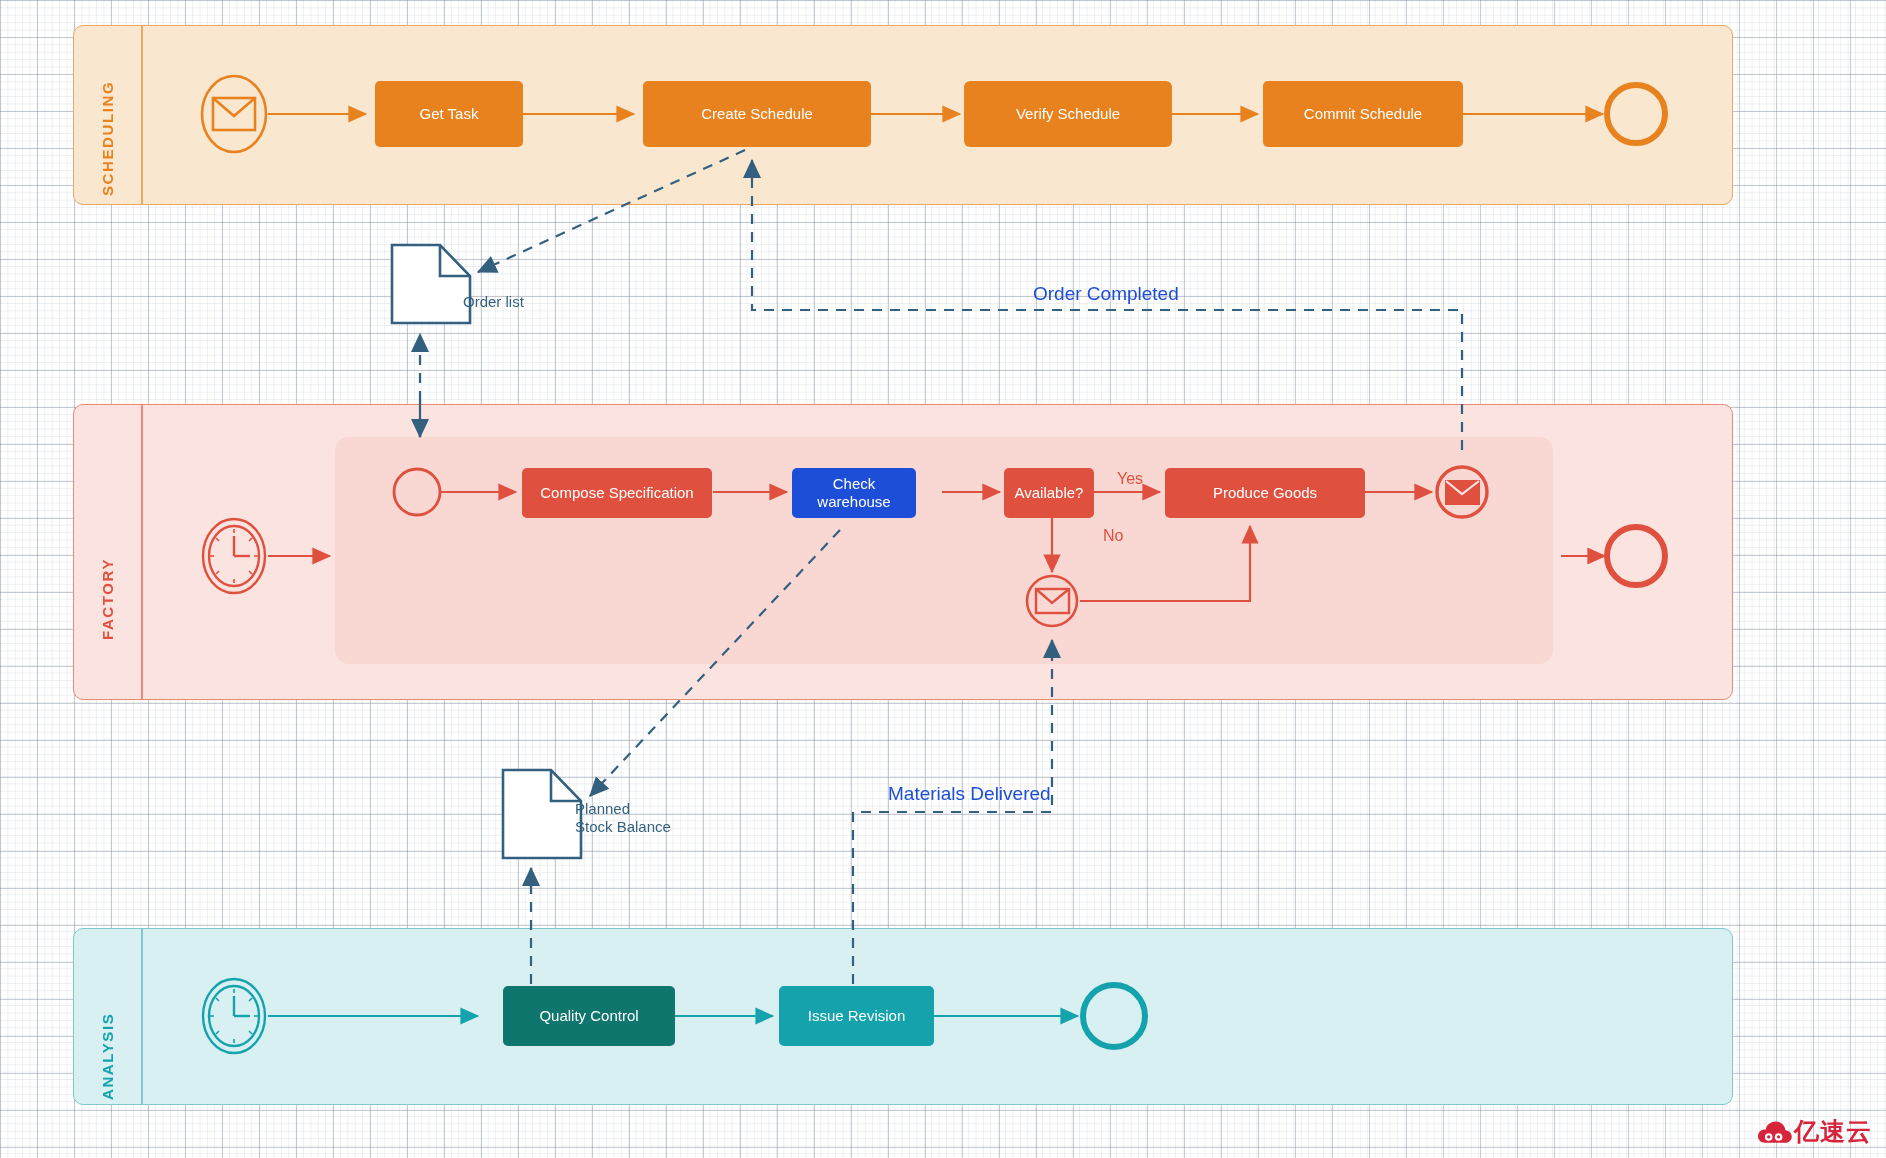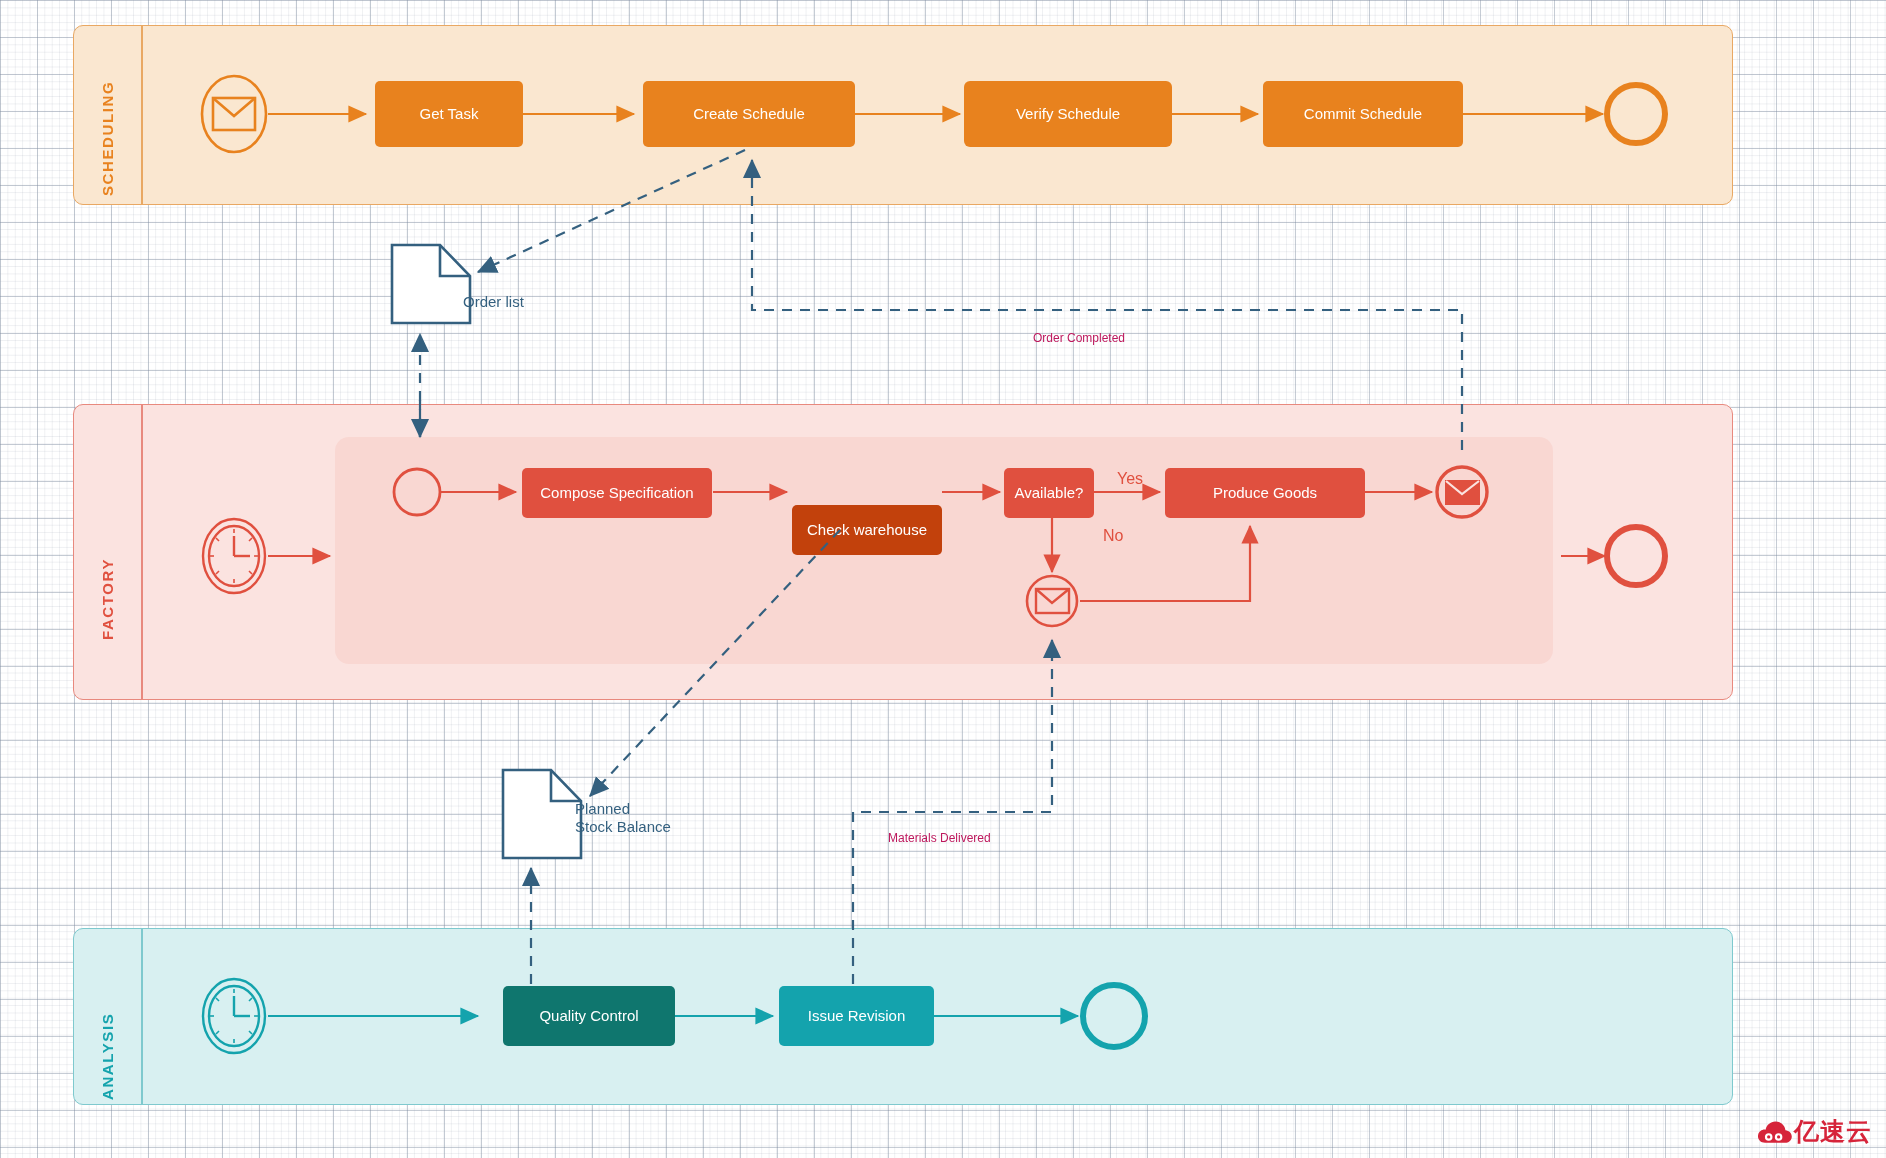--- a/index.html
+++ b/index.html
@@ -53,21 +53,21 @@
     box-sizing:border-box;
     padding:10px 6px;
   }
   .evlabel{
     position:absolute;font-size:16px;white-space:pre;
   }
   .doclabel{
     position:absolute;font-size:15px;color:#34607f;line-height:1.22;white-space:pre;
   }
   .flowlabel{
-    position:absolute;font-size:12px;color:#be185d;white-space:nowrap;margin-top:48px;
+    position:absolute;font-size:19px;color:#1d4ed8;white-space:nowrap;
   }
   .wm{
     position:absolute;right:14px;bottom:10px;
     display:flex;align-items:center;gap:1px;
     color:#d6243a;font-size:25px;font-weight:bold;
     letter-spacing:1px;
   }
   .wm-cloud{width:36px;height:26px;display:block;}
 </style>
 </head>
@@ -108,21 +108,21 @@
       <marker id="arrTeal" markerWidth="9" markerHeight="9" refX="8" refY="4.5" orient="auto">
         <path d="M0,0.6 L8.6,4.5 L0,8.4 z" fill="#14a3ad"></path>
       </marker>
       <marker id="arrNavy" markerWidth="10" markerHeight="10" refX="8.4" refY="5" orient="auto">
         <path d="M0,0.8 L9,5 L0,9.2 z" fill="#34607f"></path>
       </marker>
     </defs>
   </svg>
 
   <div class="task" style="left:375px;top:81px;width:148px;height:66px;background:#e8821e;">Get Task</div>
-  <div class="task" style="left:643px;top:81px;width:212px;height:66px;background:#e8821e;">Create Schedule</div>
+  <div class="task" style="left:643px;top:81px;width:228px;height:66px;background:#e8821e;">Create Schedule</div>
   <div class="task" style="left:964px;top:81px;width:208px;height:66px;background:#e8821e;border-radius:6px;">Verify Schedule</div>
   <div class="task" style="left:1263px;top:81px;width:200px;height:66px;background:#e8821e;">Commit Schedule</div>
 
   <div class="lane" style="left:73px;top:404px;width:1660px;height:296px;background:#fbe3e0;border:1.6px solid #e8897e;"></div>
   <div class="lane-div" style="left:141px;top:405px;height:294px;background:#e8897e;"></div>
   <div class="lane-title" style="left:99px;top:510px;height:130px;color:#e0503f;">FACTORY</div>
 
   <div style="position:absolute;left:335px;top:437px;width:1218px;height:227px;background:#f9d7d2;border-radius:14px;"></div>
 
   <svg class="svg-layer">
@@ -169,21 +169,21 @@
       <circle cx="1462" cy="492" r="25" fill="none" stroke="#e0503f" stroke-width="3.4"></circle>
       <rect x="1446" y="481" width="33" height="23" fill="#e0503f" stroke="#e0503f" stroke-width="2"></rect>
       <polyline points="1446,481 1462,494 1479,481" fill="none" stroke="#fbe3e0" stroke-width="2.2"></polyline>
     </g>
 
     <line x1="1561" y1="556" x2="1605" y2="556" stroke="#e0503f" stroke-width="2.2" marker-end="url(#arrRed)"></line>
     <circle cx="1636" cy="556" r="29" fill="none" stroke="#e0503f" stroke-width="6"></circle>
   </svg>
 
   <div class="task" style="left:522px;top:468px;width:190px;height:50px;background:#e0503f;">Compose Specification</div>
-  <div class="task" style="left:792px;top:468px;width:150px;height:50px;background:#c2410c;margin-top:37px;">Check warehouse</div>
+  <div class="task" style="left:792px;top:468px;width:124px;height:50px;background:#1d4ed8;">Check warehouse</div>
   <div class="task" style="left:1004px;top:468px;width:90px;height:50px;background:#e0503f;">Available?</div>
   <div class="task" style="left:1165px;top:468px;width:200px;height:50px;background:#e0503f;">Produce Goods</div>
 
   <div class="evlabel" style="left:1117px;top:470px;color:#e0503f;">Yes</div>
   <div class="evlabel" style="left:1059px;top:527px;color:#e0503f;margin-left:44px;">No</div>
 
   <div class="lane" style="left:73px;top:928px;width:1660px;height:177px;background:#d8f0f1;border:1.6px solid #7ec9ce;"></div>
   <div class="lane-div" style="left:141px;top:929px;height:175px;background:#7ec9ce;"></div>
   <div class="lane-title" style="left:99px;top:980px;height:120px;color:#14a3ad;">ANALYSIS</div>
 

